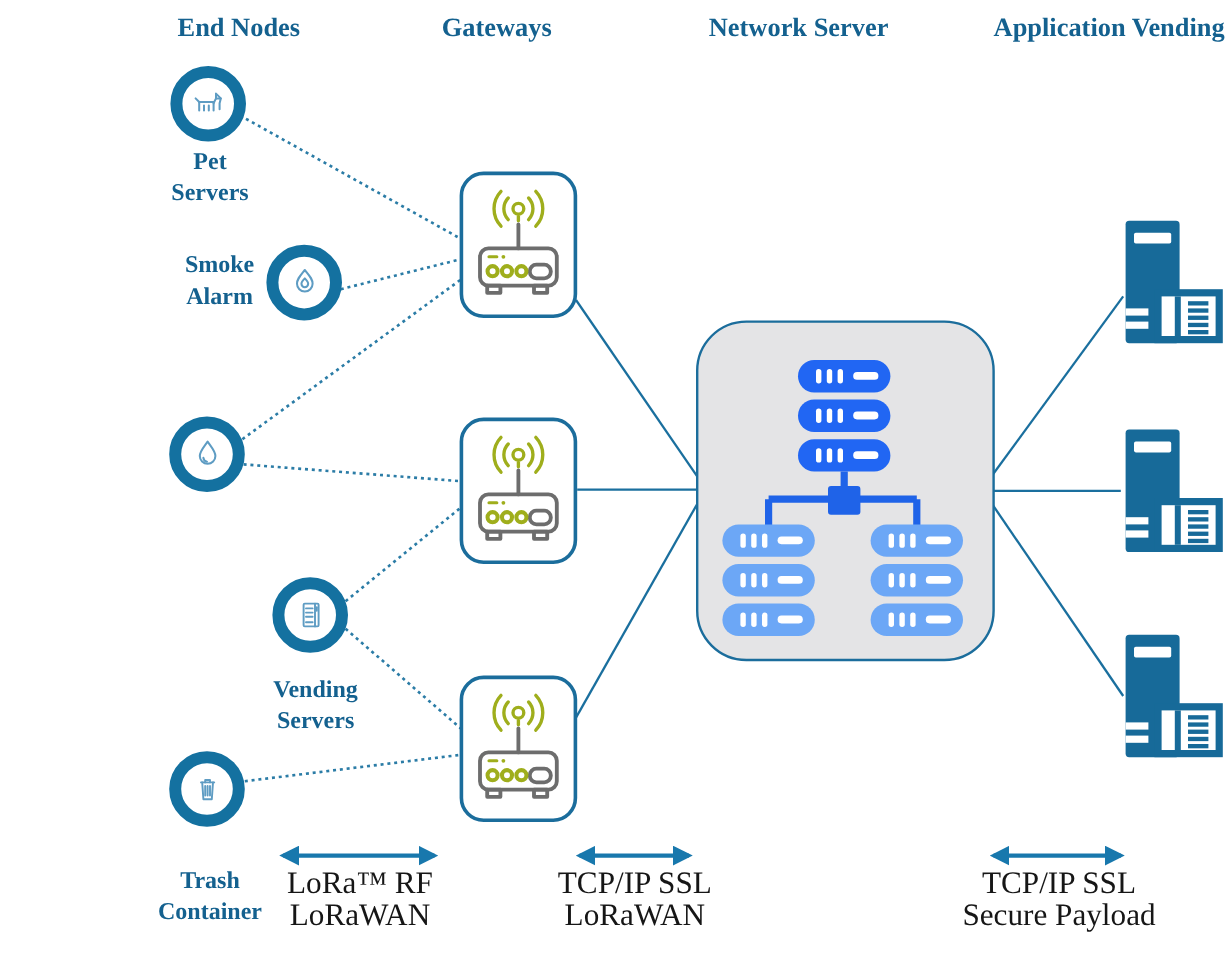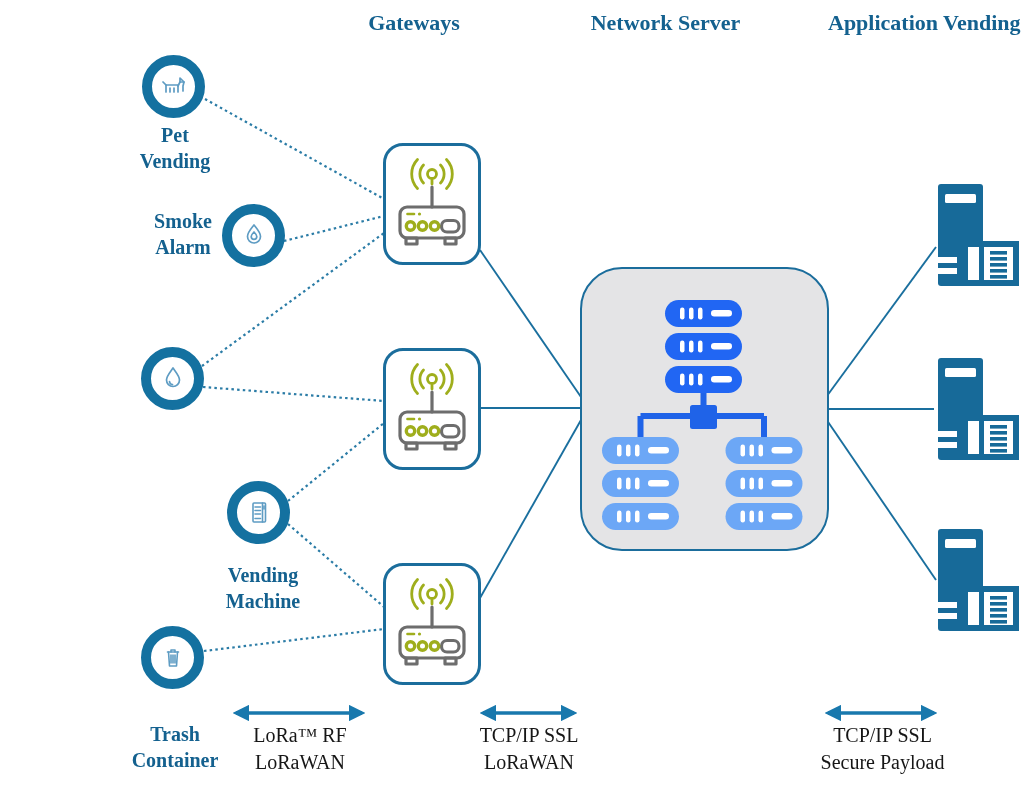--- a/index.html
+++ b/index.html
@@ -3,21 +3,21 @@
 <meta charset="utf-8">
 <style>
   html,body{margin:0;padding:0;}
   body{width:1024px;height:800px;position:relative;background:#ffffff;overflow:hidden;
        font-family:"Liberation Serif", serif;}
   .stage{position:absolute;inset:0;}
   .hdr{position:absolute;color:#14618f;font-weight:bold;font-size:22px;text-align:center;
        white-space:nowrap;}
   .node-label{position:absolute;color:#14618f;font-weight:bold;font-size:20px;line-height:26px;
        text-align:center;white-space:pre-line;}
-  .proto-label{position:absolute;color:#161616;font-size:20px;line-height:27px;text-align:center;
+  .proto-label{position:absolute;color:#161616;font-size:26px;line-height:27px;text-align:center;
        white-space:pre-line;}
   .ring{position:absolute;box-sizing:border-box;width:63px;height:63px;border-radius:50%;
        border:10px solid #1471a0;background:#ffffff;display:flex;align-items:center;justify-content:center;}
   .gw-box{position:absolute;box-sizing:border-box;width:98px;height:122px;border:3px solid #1b6d9c;
        border-radius:20px;background:#ffffff;display:flex;align-items:center;justify-content:center;}
   .ns-box{position:absolute;left:580px;top:267px;width:245px;height:280px;background:#e4e4e6;
        border:2px solid #1b6d9c;border-radius:42px;display:flex;align-items:center;justify-content:center;}
   .app-srv{position:absolute;width:85px;height:105px;}
   svg{display:block;}
   .lines-layer{position:absolute;left:0;top:0;pointer-events:none;}
@@ -135,31 +135,32 @@
       <line x1="825" y1="409" x2="934" y2="409"></line>
       <line x1="824" y1="416" x2="936" y2="580"></line>
     </g>
     <g stroke="#1878ad" stroke-width="3.6">
       <line x1="236" y1="713" x2="362" y2="713" marker-start="url(#ah)" marker-end="url(#ah)"></line>
       <line x1="483" y1="713" x2="574" y2="713" marker-start="url(#ah)" marker-end="url(#ah)"></line>
       <line x1="828" y1="713" x2="934" y2="713" marker-start="url(#ah)" marker-end="url(#ah)"></line>
     </g>
   </svg>
 
+  <div class="hdr" style="left:124px;top:10px;width:150px;">End Nodes</div>
   <div class="hdr" style="left:578px;top:10px;width:175px;">Network Server</div>
   <div class="hdr" style="left:344px;top:10px;width:140px;">Gateways</div>
   <div class="hdr" style="left:828px;top:10px;width:192px;">Application Vending</div>
 
   <div class="ring" style="left:142px;top:55px;">
     <svg width="30" height="30" viewBox="0 0 30 30">
         <use href="#dog-glyph"></use>
       </svg>
   </div>
   <div class="node-label" style="left:115px;top:122px;width:120px;">Pet
-Vending</div>
+Servers</div>
 
   <div class="ring" style="left:222px;top:204px;">
     <svg width="30" height="30" viewBox="0 0 30 30">
         <use href="#flame-glyph"></use>
       </svg>
   </div>
   <div class="node-label" style="left:128px;top:208px;width:110px;">Smoke
 Alarm</div>
 
   <div class="ring" style="left:141px;top:347px;">
@@ -167,21 +168,21 @@
         <use href="#drop-glyph"></use>
       </svg>
   </div>
 
   <div class="ring" style="left:227px;top:481px;">
     <svg width="30" height="30" viewBox="0 0 30 30">
         <use href="#vending-glyph"></use>
       </svg>
   </div>
   <div class="node-label" style="left:193px;top:562px;width:140px;">Vending
-Machine</div>
+Servers</div>
 
   <div class="ring" style="left:141px;top:626px;">
     <svg width="30" height="30" viewBox="0 0 30 30">
         <use href="#trash-glyph"></use>
       </svg>
   </div>
   <div class="node-label" style="left:105px;top:721px;width:140px;">Trash
 Container</div>
 
   <div class="gw-box" style="left:383px;top:143px;">

